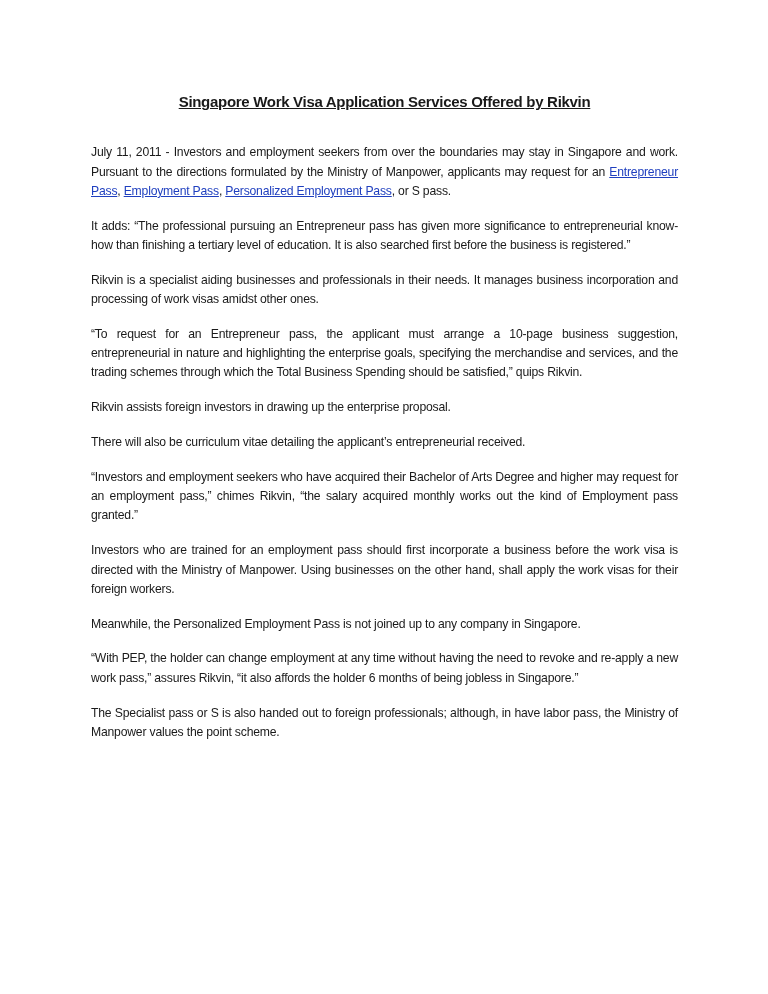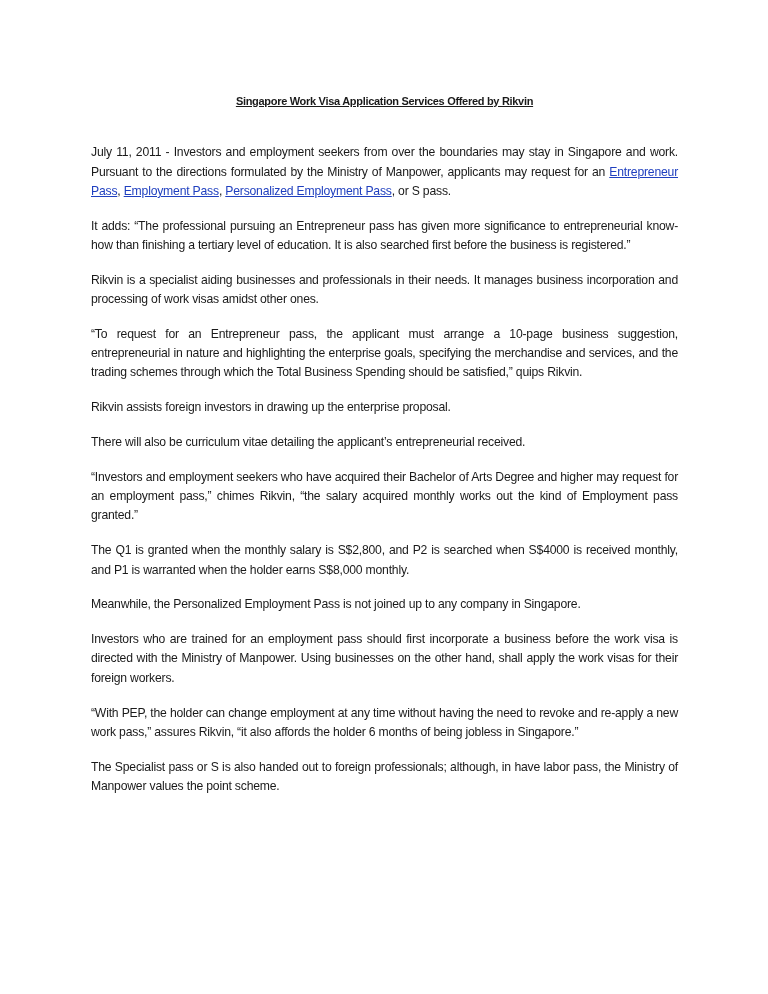--- a/index.html
+++ b/index.html
@@ -21,21 +21,21 @@
       font-family: "Liberation Sans", sans-serif;
       font-size: 12.2px;
       line-height: 19.3px;
       color: #1a1a1a;
       letter-spacing: -0.2px;
     }
     .title {
       text-align: center;
       font-weight: bold;
       text-decoration: underline;
-      font-size: 11px;
+      font-size: 15px;
       margin: 0 0 32px 0;
       letter-spacing: -0.3px;
     }
     .para {
       margin: 0 0 15.5px 0;
       text-align: justify;
     }
     a.link {
       color: #1f3fbf;
       text-decoration: underline;
@@ -48,18 +48,17 @@
   <p class="title">Singapore Work Visa Application Services Offered by Rikvin</p>
 
   <p class="para"><span>July 11, 2011 - Investors and employment seekers from over the boundaries may stay in Singapore and work. Pursuant to the directions formulated by the Ministry of Manpower, applicants may request for an </span><a class="link" href="#">Entrepreneur Pass</a><span>, </span><a class="link" href="#">Employment Pass</a><span>, </span><a class="link" href="#">Personalized Employment Pass</a><span>, or S pass.</span></p>
 
   <p class="para">It adds: “The professional pursuing an Entrepreneur pass has given more significance to entrepreneurial know-how than finishing a tertiary level of education. It is also searched first before the business is registered.”</p>
   <p class="para">Rikvin is a specialist aiding businesses and professionals in their needs. It manages business incorporation and processing of work visas amidst other ones.</p>
   <p class="para">“To request for an Entrepreneur pass, the applicant must arrange a 10-page business suggestion, entrepreneurial in nature and highlighting the enterprise goals, specifying the merchandise and services, and the trading schemes through which the Total Business Spending should be satisfied,” quips Rikvin.</p>
   <p class="para">Rikvin assists foreign investors in drawing up the enterprise proposal.</p>
   <p class="para">There will also be curriculum vitae detailing the applicant’s entrepreneurial received.</p>
   <p class="para">“Investors and employment seekers who have acquired their Bachelor of Arts Degree and higher may request for an employment pass,” chimes Rikvin, “the salary acquired monthly works out the kind of Employment pass granted.”</p>
-  <p class="para">The Q1 is granted when the monthly salary is S$2,800, and P2 is searched when S$4000 is received monthly, and P1 is warranted when the holder earns S$8,000 monthly.</p>
+  <p class="para">Investors who are trained for an employment pass should first incorporate a business before the work visa is directed with the Ministry of Manpower. Using businesses on the other hand, shall apply the work visas for their foreign workers.</p>
   <p class="para">Meanwhile, the Personalized Employment Pass is not joined up to any company in Singapore.</p>
-  <p class="para">Investors who are trained for an employment pass should first incorporate a business before the work visa is directed with the Ministry of Manpower. Using businesses on the other hand, shall apply the work visas for their foreign workers.</p>
   <p class="para">“With PEP, the holder can change employment at any time without having the need to revoke and re-apply a new work pass,” assures Rikvin, “it also affords the holder 6 months of being jobless in Singapore.”</p>
   <p class="para">The Specialist pass or S is also handed out to foreign professionals; although, in have labor pass, the Ministry of Manpower values the point scheme.</p>
 </div>
 
 </body></html>

